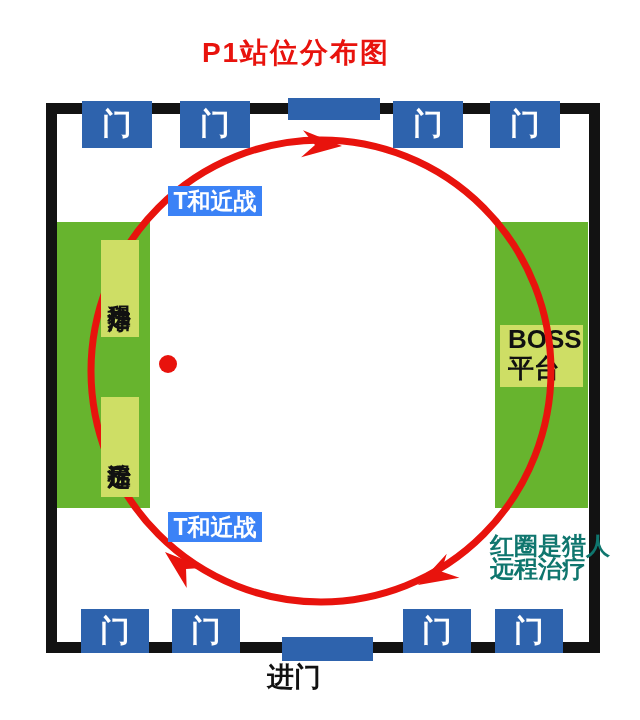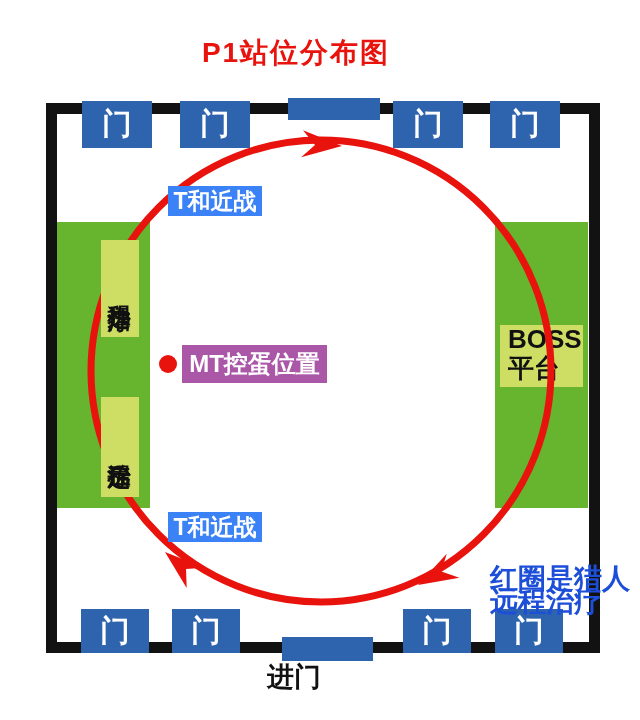--- a/index.html
+++ b/index.html
@@ -44,22 +44,22 @@
   .mtdot{
     left:159px;top:355px;width:18px;height:18px;border-radius:50%;
     background:#e8130d;z-index:3;
   }
   .mtbox{
     left:182px;top:345px;width:145px;height:38px;background:#ab57a8;color:#ffffff;
     display:flex;align-items:center;justify-content:center;
     font-size:24px;font-weight:700;z-index:3;
   }
   .routenote{
-    left:490px;top:534px;color:#1d4ed8;font-size:28px;font-weight:700;
-    line-height:23px;z-index:3;white-space:nowrap;margin-top:33px;
+    left:490px;top:534px;color:#0f766e;font-size:24px;font-weight:700;
+    line-height:23px;z-index:3;white-space:nowrap;
   }
   .entry{
     left:267px;top:659px;width:120px;color:#111111;
     font-size:27px;font-weight:700;z-index:3;
   }
   
   .td{top:101px;height:47px;width:70px;}
   .bd{top:609px;height:44px;width:68px;}
 </style>
 </head>
@@ -100,20 +100,19 @@
     <path d="M0,0 L-40,14 L-27,1 L-40,-13 Z" fill="#e8130d" transform="translate(165,552) rotate(-139)"></path>
   </svg>
 
   <div class="abs lightbox vtext" style="left:101px;top:240px;width:38px;height:97px;">远程治疗</div>
   <div class="abs lightbox vtext" style="left:101px;top:397px;width:38px;height:100px;">治疗远程</div>
 
   <div class="abs brownbox" style="left:168px;top:186px;width:94px;height:30px;">T和近战</div>
   <div class="abs brownbox" style="left:168px;top:512px;width:94px;height:30px;">T和近战</div>
 
   <div class="abs mtdot"></div>
-  <div class="abs mtbox">MT控蛋位置</div>
 
   <div class="abs routenote">
     <div>红圈是猎人</div>
     <div>远程治疗</div>
   </div>
 
 </div>
 
 </body></html>

